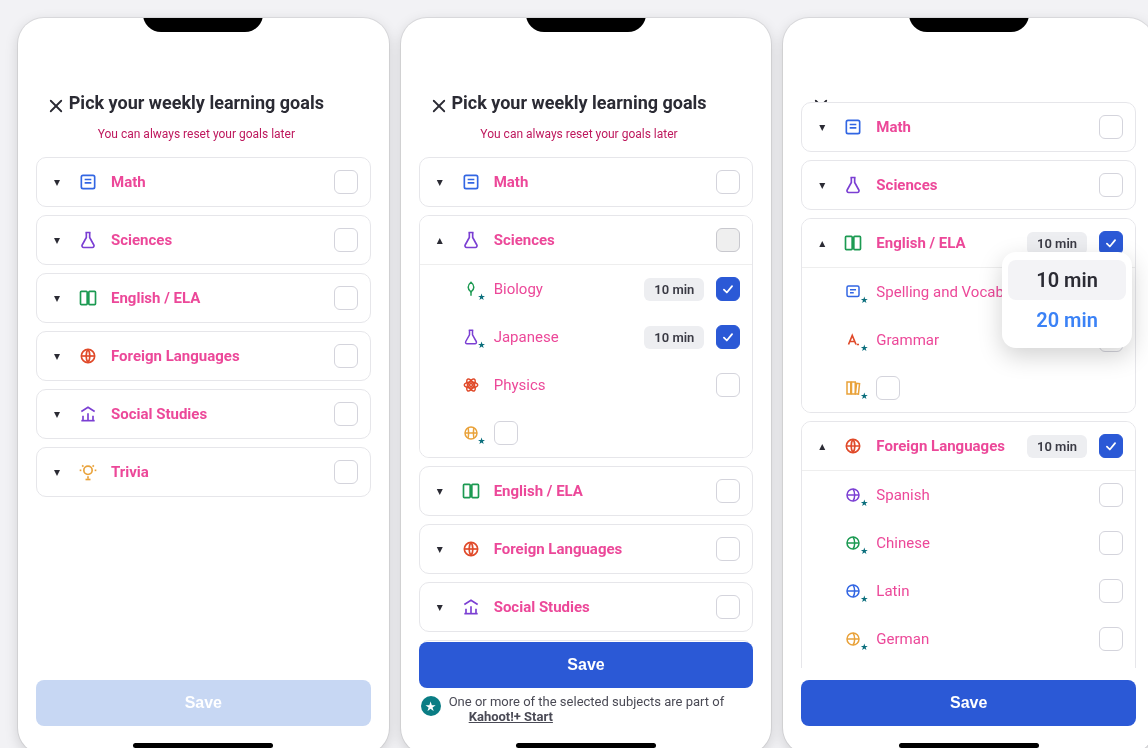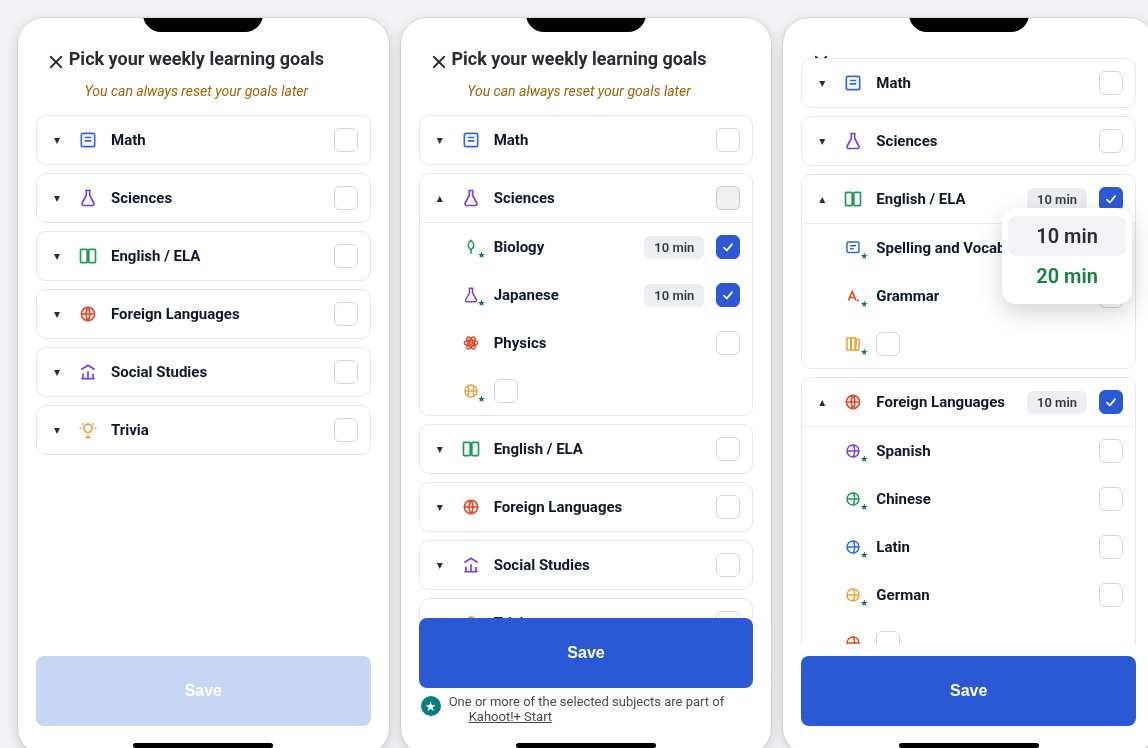--- a/index.html
+++ b/index.html
@@ -44,40 +44,40 @@
     transform: translateX(-50%);
     width: 140px; height: 5px;
     background: #000;
     border-radius: 3px;
     z-index: 5;
   }
   .header {
     position: relative;
     padding: 30px 20px 8px 6px;
     text-align: center;
+    margin-top: 44px;
   }
   .close {
     position: absolute;
     left: 24px; top: 30px;
     width: 28px; height: 28px;
     display: flex; align-items: center; justify-content: center;
     cursor: pointer;
     font-size: 20px;
     color: #2b2b34;
     border-radius: 6px;
   }
   .title {
     font-size: 18px;
     font-weight: 700;
   }
   .subtitle {
     margin-top: 14px;
-    font-size: 14px;
-    color: #a16207;
-    font-style: italic;
+    font-size: 12px;
+    color: #be185d;
   }
   .scroll {
     flex: 1 1 auto;
     overflow: hidden;
     padding: 8px 18px 0 18px;
     position: relative;
   }
   .row {
     display: flex;
     align-items: center;
@@ -121,23 +121,23 @@
   .iconbox .star {
     position: absolute;
     bottom: -2px; right: -4px;
     font-size: 9px;
     color: #0a6e7c;
   }
   .label {
     flex: 1 1 auto;
     font-size: 15px;
     font-weight: 700;
-    color: #0f172a;
-  }
-  .label.sub { font-weight: 700; }
+    color: #ec4899;
+  }
+  .label.sub { font-weight: 400; }
   .pill {
     font-size: 13px;
     font-weight: 600;
     background: #edeef1;
     color: #3a3a44;
     border-radius: 6px;
     padding: 4px 10px;
   }
   .check {
     width: 24px; height: 24px;
@@ -152,21 +152,21 @@
     background: #2b59d6;
     border-color: #2b59d6;
     color: #fff;
   }
   .check.on svg { stroke: #fff; }
   .footer {
     padding: 12px 18px 28px 18px;
   }
   .savebtn {
     width: 100%;
-    padding: 26px;
+    padding: 14px;
     border: none;
     border-radius: 8px;
     font-size: 16px;
     font-weight: 700;
     color: #fff;
     background: #2b59d6;
     cursor: pointer;
   }
   .savebtn.dim {
     background: #c7d7f3;
@@ -183,37 +183,37 @@
   .note .badge {
     width: 20px; height: 20px;
     background: #0a7d84;
     color: #fff;
     border-radius: 50%;
     display: inline-flex; align-items: center; justify-content: center;
     font-size: 13px;
     flex-shrink: 0;
     margin-top: 2px;
   }
-  .note u { font-weight: 400; padding-left: 20px; }
+  .note u { font-weight: 700; padding-left: 20px; }
   
   .picker {
     position: absolute;
     z-index: 10;
     background: #fff;
     border-radius: 14px;
     box-shadow: 0 8px 24px rgba(0,0,0,0.18);
     padding: 8px 6px;
     width: 130px;
   }
   .picker .opt {
     text-align: center;
     padding: 8px 12px;
     font-size: 20px;
     font-weight: 600;
-    color: #15803d;
+    color: #3b82f6;
     border-radius: 8px;
   }
   .picker .opt.sel {
     background: #f3f3f6;
     color: #2b2b34;
   }
   
   .c-blue { color: #3266e3; }
   .c-purple { color: #7b3fd3; }
   .c-green { color: #1c9a52; }

